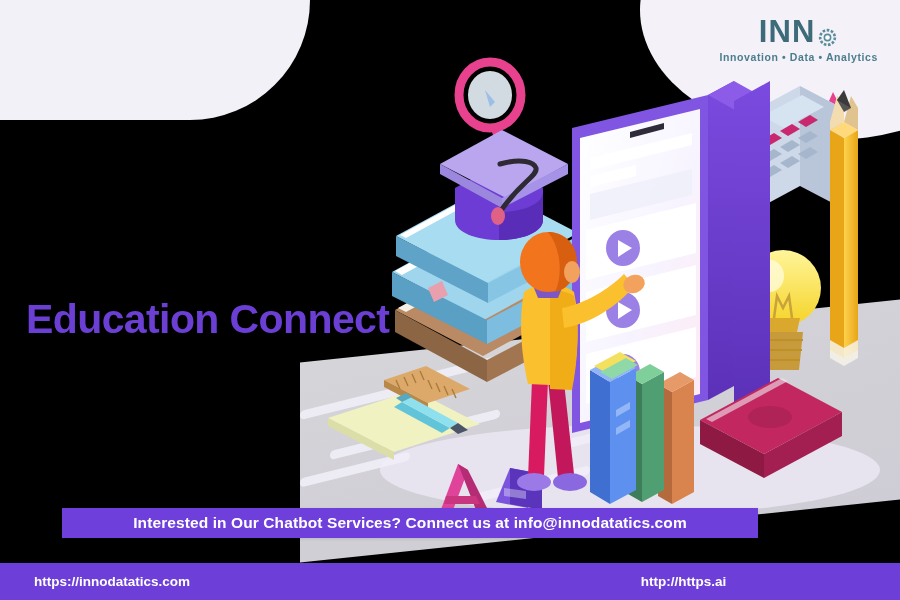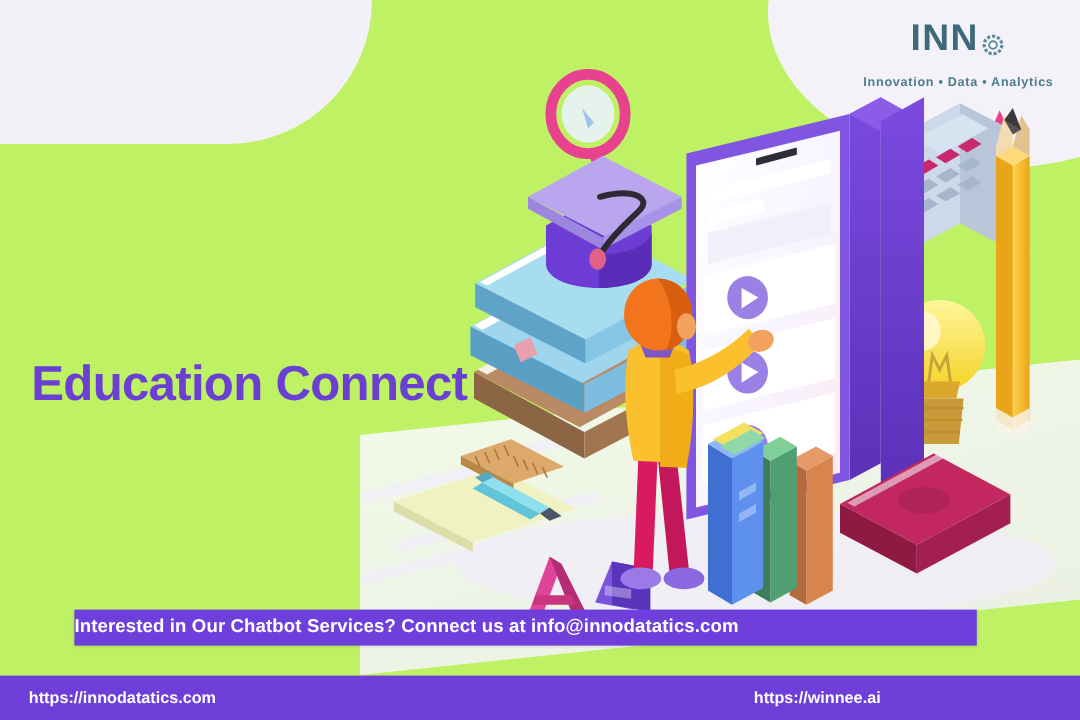--- a/index.html
+++ b/index.html
@@ -6,21 +6,21 @@
   html, body { width:900px; height:600px; }
   body {
     font-family: "Liberation Sans", sans-serif;
     background:#ffffff;
     overflow:hidden;
     position:relative;
   }
   #poster {
     position:relative;
     width:900px; height:600px;
-    background:#bef264;
+    background:#000000;
     overflow:hidden;
   }
 
   
   .bg-blob-tl {
     position:absolute; left:-40px; top:-60px;
     width:350px; height:180px;
     background:#f2f1f7;
     border-bottom-right-radius:120px;
   }
@@ -56,55 +56,55 @@
     color:#3d6b79; line-height:1;
     display:flex; align-items:center; justify-content:center;
     font-family:"Liberation Sans", sans-serif;
   }
   .logo-gear {
     display:inline-block; width:21px; height:21px;
     margin:0 1px; position:relative; top:1px;
   }
   .logo-tag {
     font-size:10.5px; font-weight:700; color:#4b7d8c;
-    letter-spacing:.6px; margin-top:16px;
+    letter-spacing:.6px; margin-top:4px;
   }
 
   
   .headline {
     position:absolute; left:26px; top:296px;
     font-size:41px; font-weight:700;
     color:#6b3fd4; letter-spacing:-.6px;
     white-space:nowrap;
   }
 
   
   .ill { position:absolute; }
 
   
   .cta {
     position:absolute; left:62px; top:508px;
-    width:752px; height:30px;
+    width:696px; height:30px;
     background:#6f3fdb;
-    display:flex; align-items:center; 
+    display:flex; align-items:center; justify-content:center;
     color:#ffffff; font-size:15.5px; font-weight:700;
     letter-spacing:.1px;
     box-shadow:0 1px 3px rgba(0,0,0,.12);
   }
 
   
   .footer {
     position:absolute; left:0; bottom:0;
     width:900px; height:37px;
     background:#6e3fd8;
     display:flex; align-items:center;
     color:#ffffff; font-size:13.5px; font-weight:700;
   }
   .footer-item { flex:1; text-align:center; white-space:nowrap; }
-  .footer-item.left  { text-align:left;  padding-left:24px; }
+  .footer-item.left  { text-align:left;  padding-left:24px;margin-left:10px; }
   .footer-item.right { text-align:right; padding-right:24px; }
 </style>
 </head>
 <body>
 
 <div id="poster">
 
   <div class="bg-blob-tl"></div>
   <div class="bg-blob-tr"></div>
   <div class="bg-floor"></div>
@@ -360,16 +360,16 @@
   </svg>
 
   <div class="headline">Education Connect</div>
 
   <div class="cta">
     <span>Interested in Our Chatbot Services? Connect us at info@innodatatics.com</span>
   </div>
 
   <div class="footer">
     <div class="footer-item left">https://innodatatics.com</div>
-    <div class="footer-item">https://winnee.ai</div>
+    <div class="footer-item">http://https.ai</div>
   </div>
 
 </div>
 
 </body></html>

